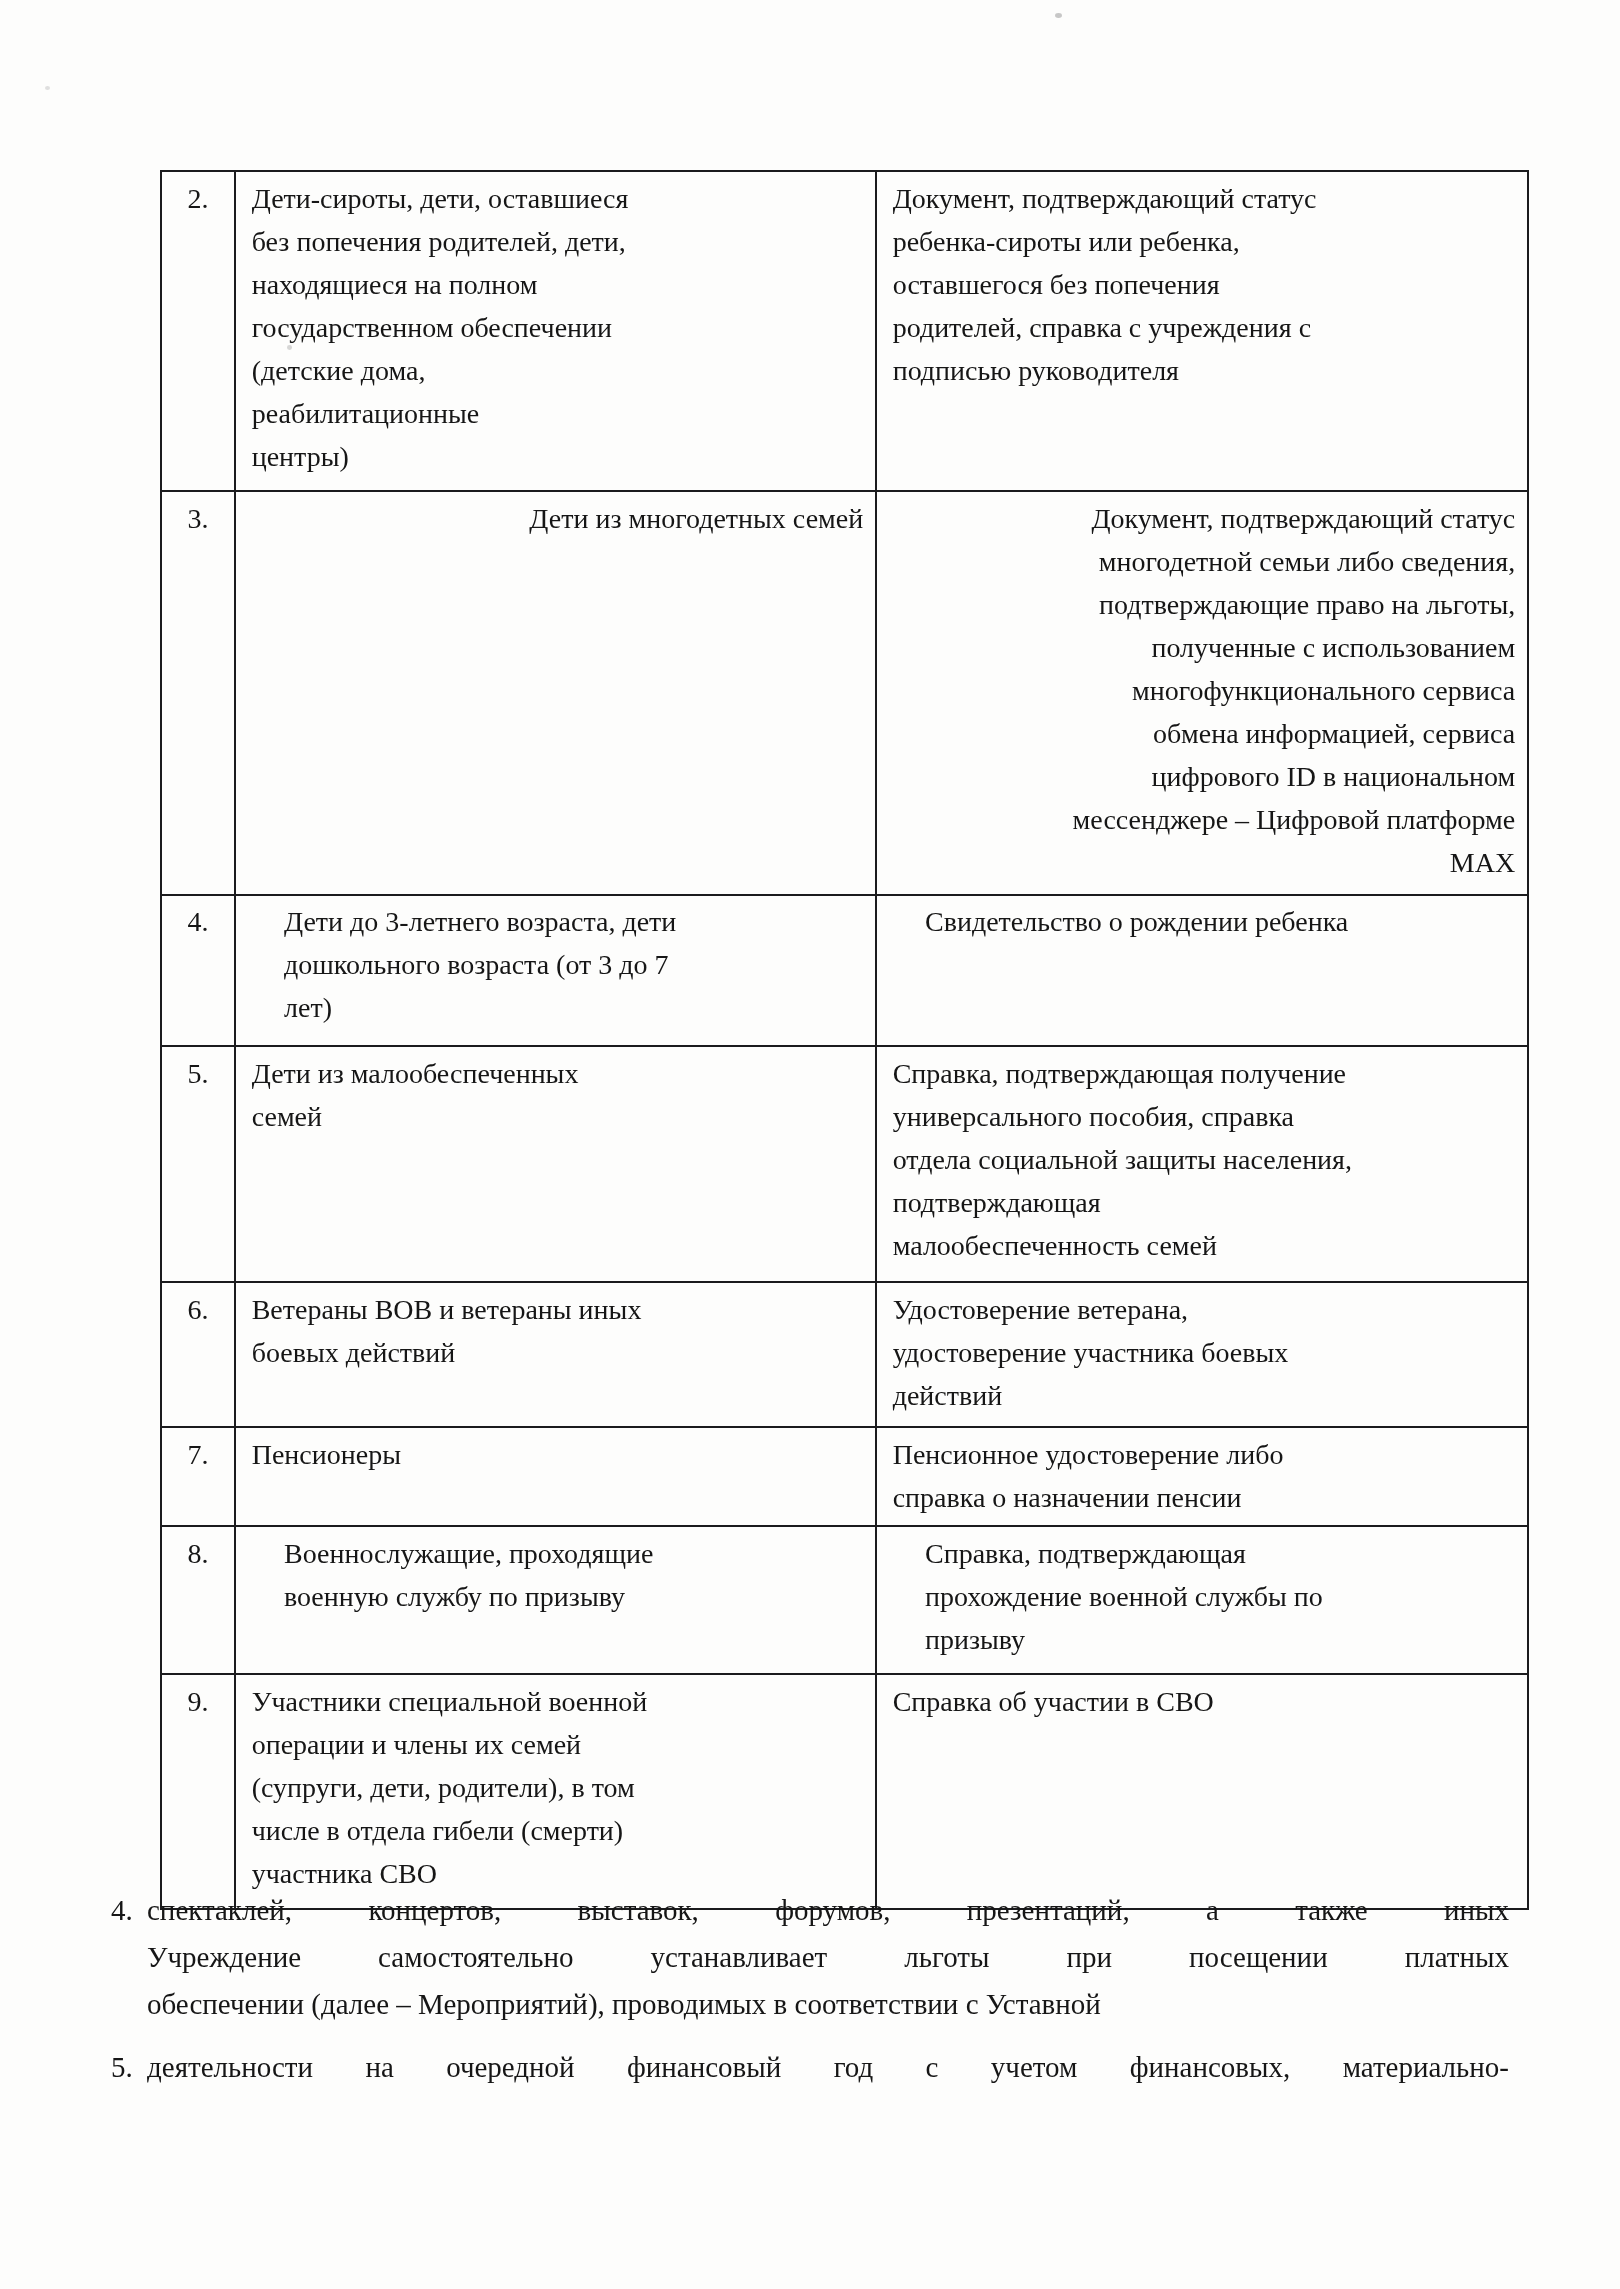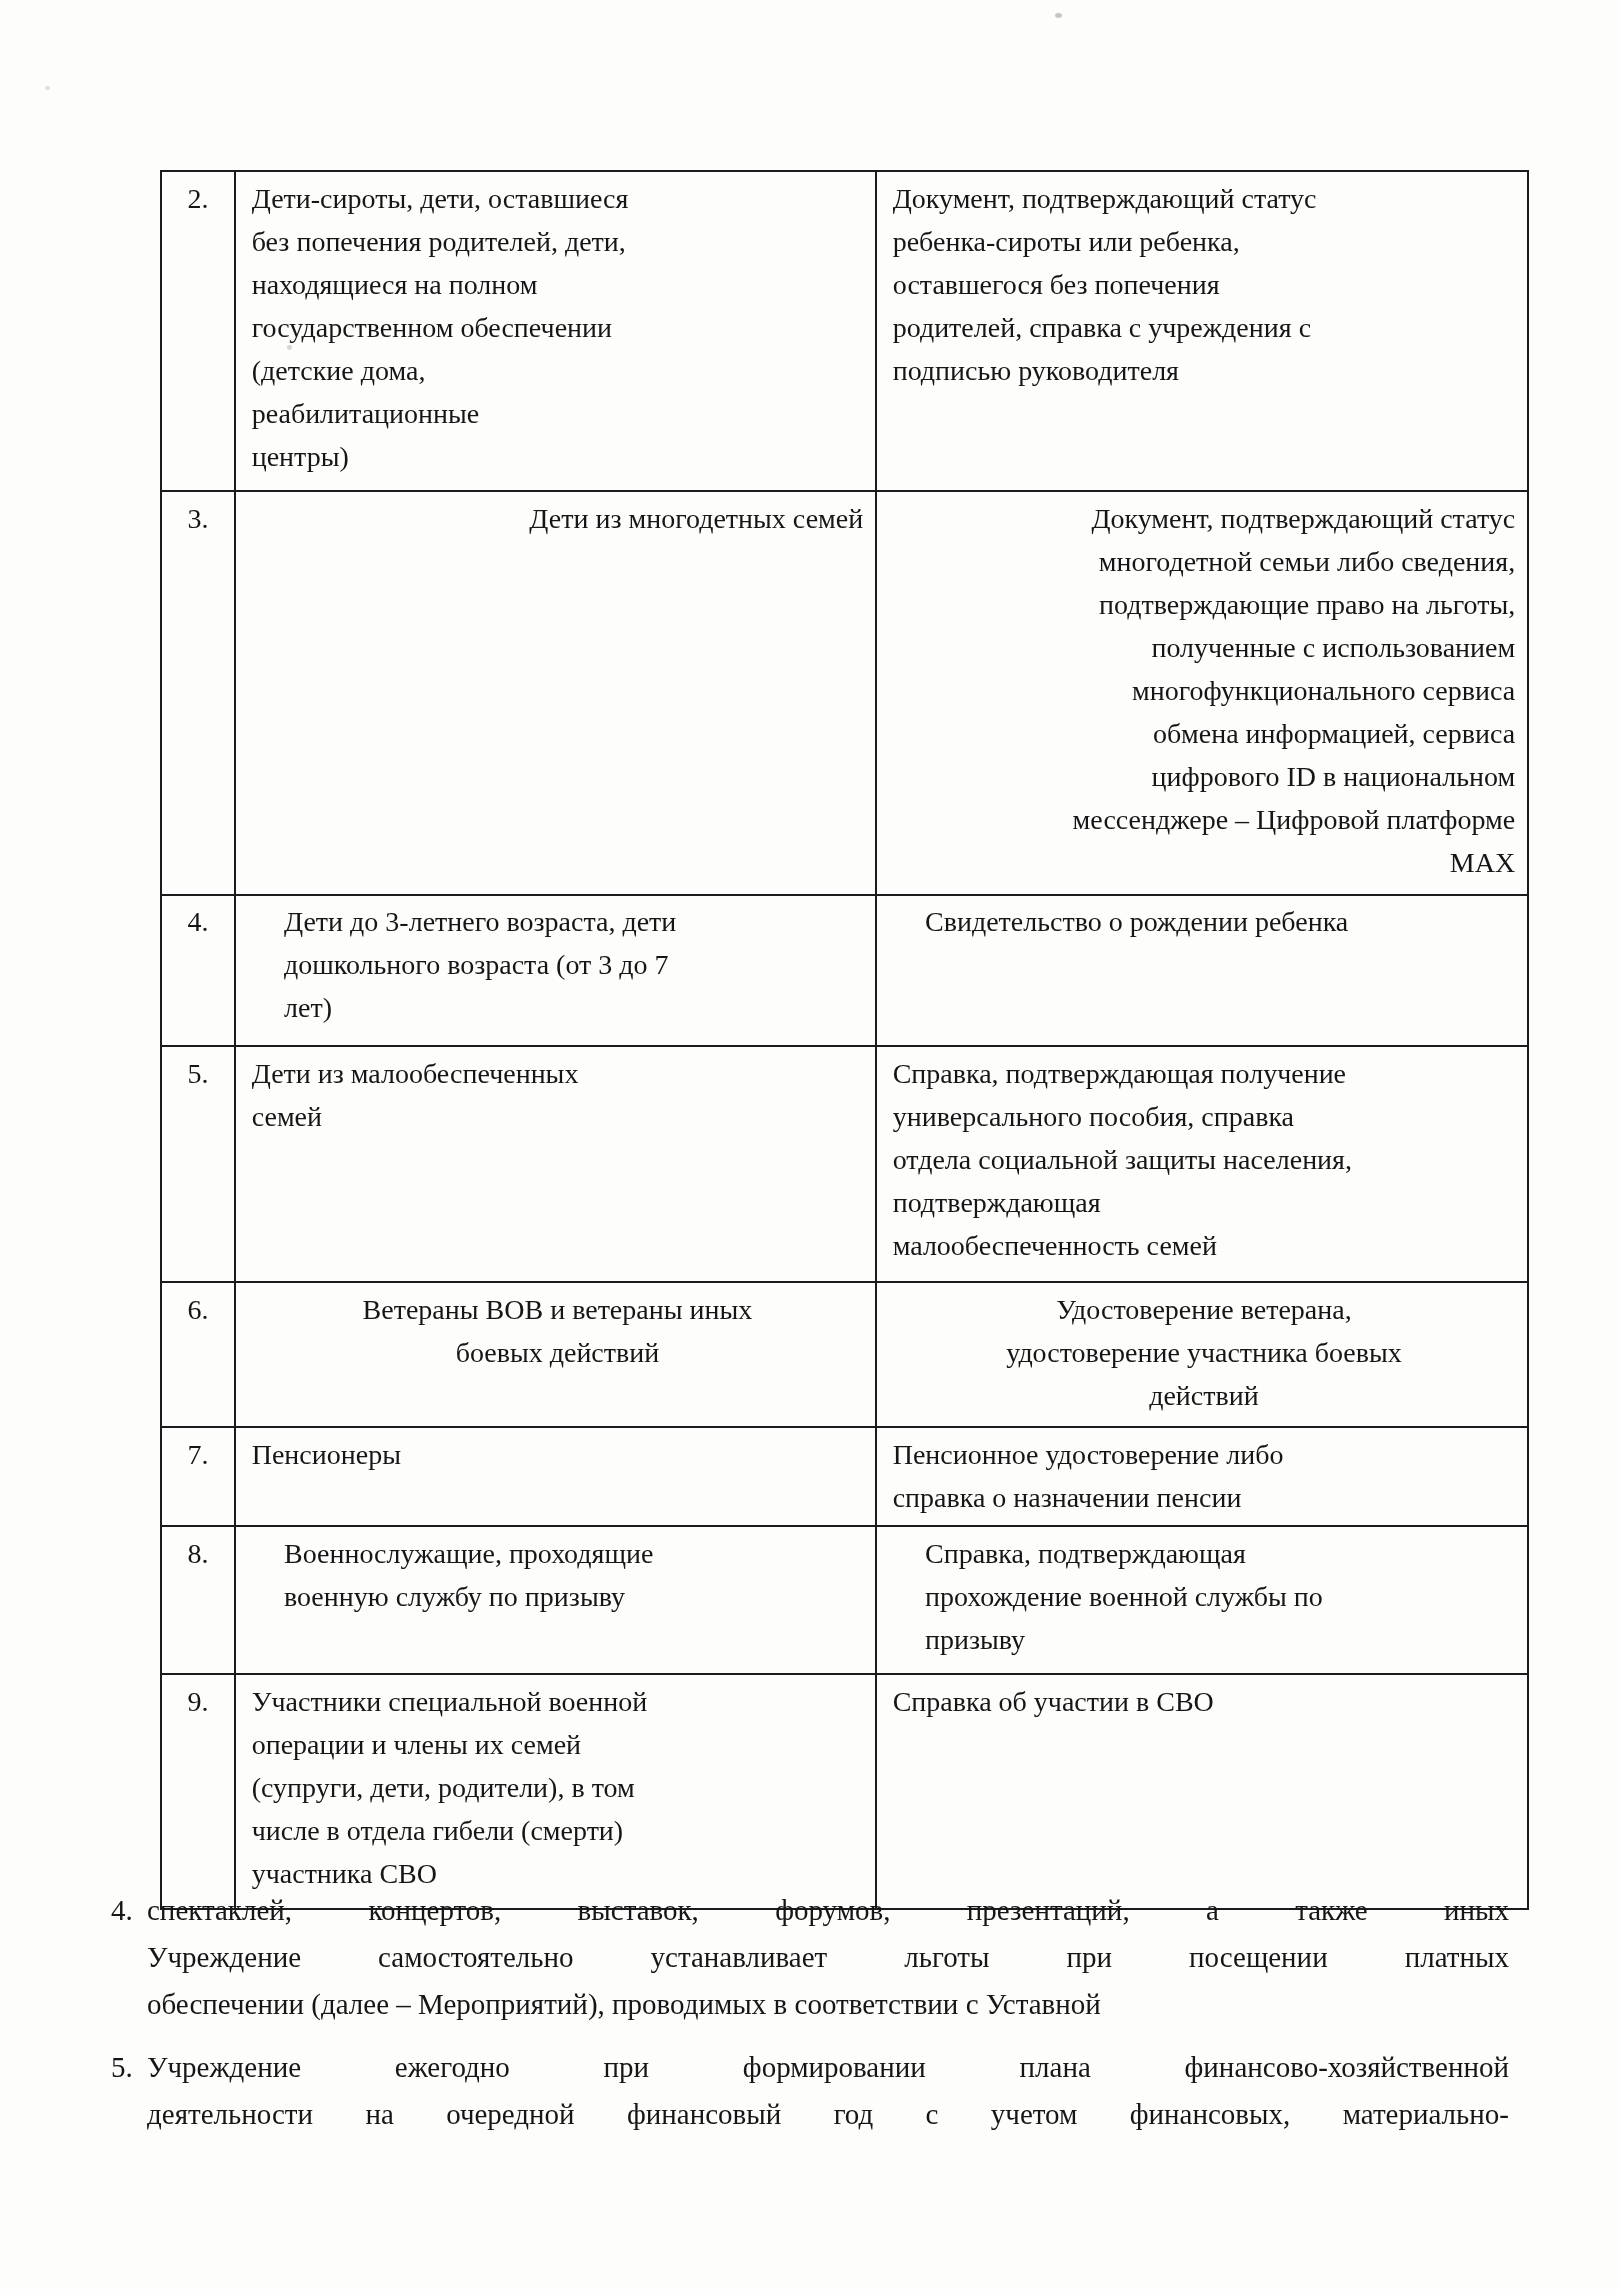--- a/index.html
+++ b/index.html
@@ -50,21 +50,21 @@
   table.benefits td.num {
     text-align: center;
     padding-left: 3.9px;
     padding-right: 3.9px;
   }
   .cell-text { white-space: pre-line; }
   tr.r2 td { height: 307px; }
   tr.r3 td { height: 391px; text-align: right; }
   tr.r4 td { height: 139px; padding-left: 48px; }
   tr.r5 td { height: 223px; }
-  tr.r6 td { height: 132px; text-align: center; }
+  tr.r6 td { height: 132px; }
   tr.r7 td { height: 86px;  }
   tr.r8 td { height: 136px; padding-left: 48px; }
   tr.r9 td { height: 222px; }
 
   
   .paragraphs {
     position: absolute;
     left: 111px;
     top: 1887px;
     width: 1399px;
@@ -190,20 +190,19 @@
       <span class="para-number">4.</span>
       <div class="para-text" data-last-align="left">
           <div class="jline">спектаклей, концертов, выставок, форумов, презентаций, а также иных</div>
           <div class="jline">Учреждение самостоятельно устанавливает льготы при посещении платных</div>
           <div class="jline">обеспечении (далее – Мероприятий), проводимых в соответствии с Уставной</div>
         </div>
     </div>
     <div class="para">
       <span class="para-number">5.</span>
       <div class="para-text" data-last-align="justify">
-          <div class="jline">Учреждение ежегодно при формировании плана финансово-хозяйственной</div>
           <div class="jline">деятельности на очередной финансовый год с учетом финансовых, материально-</div>
         </div>
     </div>
   </div>
 
 </div>
 
 
 </body></html>

